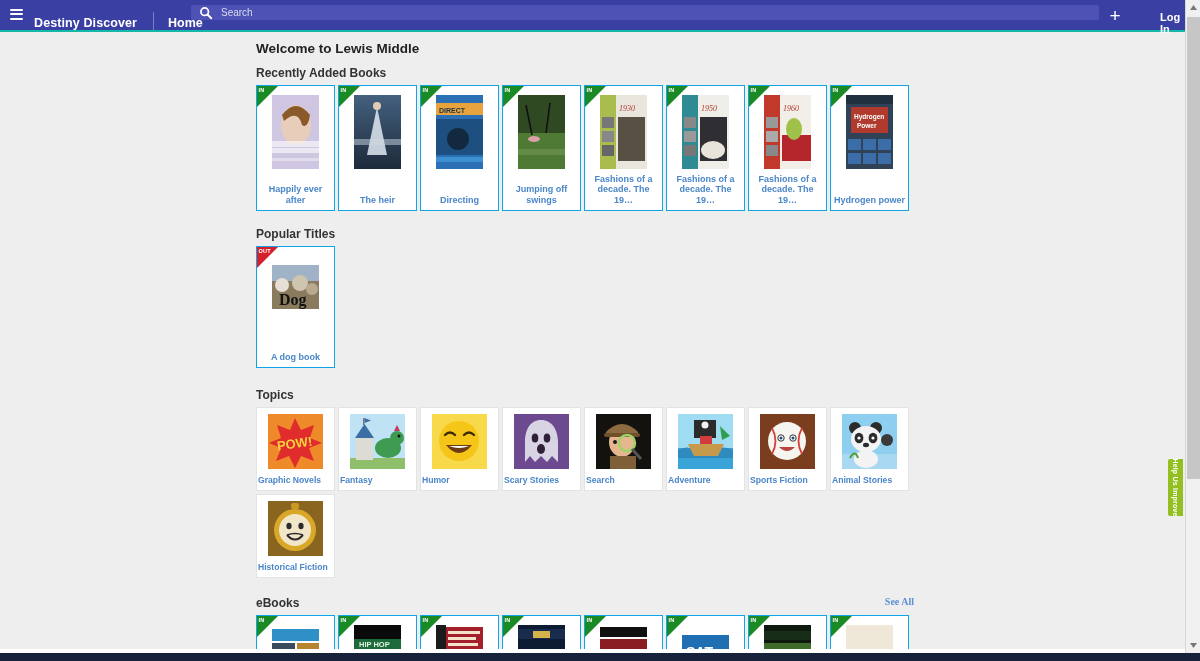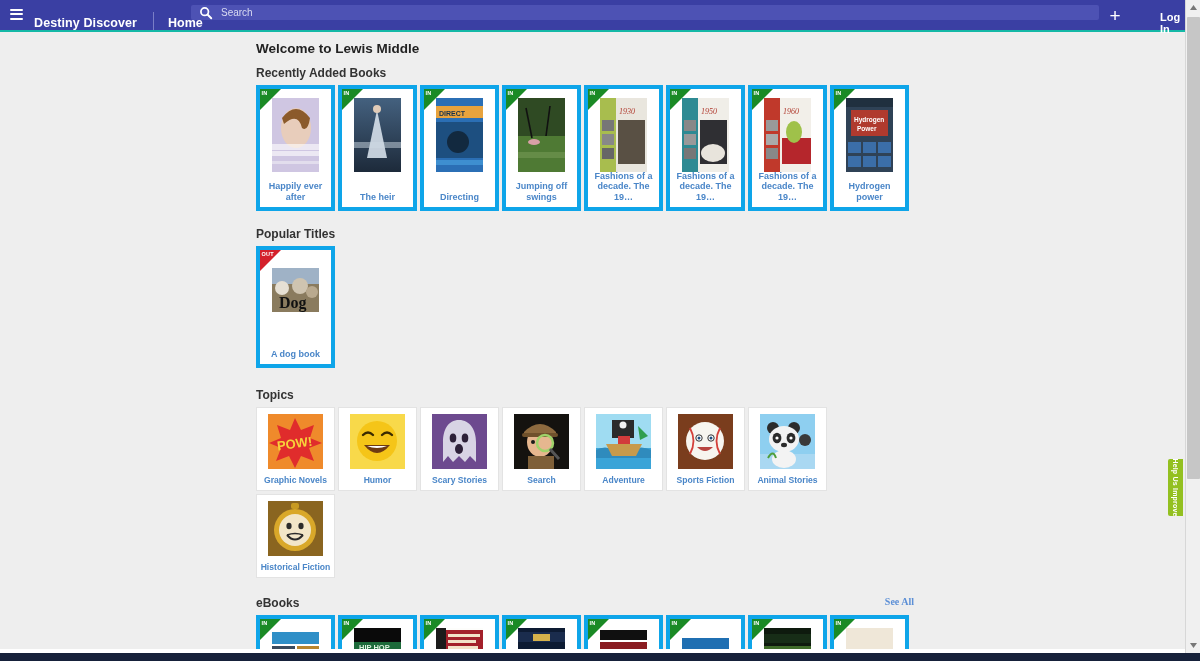--- a/index.html
+++ b/index.html
@@ -48,21 +48,21 @@
   .welcome{ font-size:13.5px; font-weight:bold; color:#222; padding-top:7px; }
   .section-title{ font-size:12px; font-weight:bold; color:#333; margin-top:10px; margin-bottom:5px;}
   .section-head{ display:flex; justify-content:space-between; 
      margin-top:18px; margin-bottom:5px;}
   .see-all{ color:#5c8fd6; font-size:10px; font-weight:bold; cursor:pointer; padding-right:2px;font-family:Liberation Serif, serif;}
 
   .row{ display:flex; gap:3px; }
 
   
   .card{
-    position:relative; width:79px; background:#fff; border:4px solid #0ea5e9;
+    position:relative; width:79px; background:#fff; border:1px solid #0ea5e9;
     overflow:hidden; cursor:pointer;
   }
   .card.book{ height:126px; }
   .card.popular{ height:122px; }
   .card.ebook{ height:120px; }
   .corner{
     position:absolute; top:0; left:0; width:0; height:0;
     border-top:21px solid #1a8a25; border-right:21px solid transparent; z-index:3;
   }
   .corner.out{ border-top-color:#d4202b; }
@@ -82,21 +82,21 @@
   }
   .card.ebook .cover{ margin-top:9px; height:80px;}
 
   
   .topic{
     position:relative; width:79px; height:84px; background:#fff;
     border:1px solid #e3e3e3; cursor:pointer;
   }
   .topic .thumb{ width:55px; height:55px; margin:6px auto 0; overflow:hidden;}
   .topic .tlabel{
-    position:absolute; bottom:5px; left:1px; right:1px; text-align:center;
+    position:absolute; bottom:5px; left:1px; right:1px; text-align:left;
     color:#4a86c8; font-size:8.6px; font-weight:600; line-height:10px;
   }
 
   
   .scrollbar{ position:absolute; top:0; right:0; width:15px; height:653px;
     background:#f0f0f0; border-left:1px solid #d7d7d7;}
   .sb-arrow{ width:15px; height:15px; display:flex; align-items:center;
     justify-content:center; cursor:pointer; }
   .sb-arrow.bottom{ position:absolute; bottom:0; left:0;}
   .sb-thumb{ position:absolute; top:17px; left:1px; width:13px; height:462px;
@@ -296,20 +296,35 @@
         <div class="topic">
           <div class="thumb"><svg viewBox="0 0 55 55">
               <rect width="55" height="55" fill="#ef8a2b"></rect>
               <polygon points="27,4 33,16 46,11 42,24 54,29 41,34 46,47 33,42 27,54 21,42 8,47 13,34 1,29 13,24 9,11 22,16" fill="#e02c2c"></polygon>
               <text x="9" y="34" font-size="13" font-weight="bold" fill="#f7d23a" font-family="sans-serif" transform="rotate(-8 27 30)">POW!</text>
             </svg></div>
           <div class="tlabel">Graphic Novels</div>
         </div>
         <div class="topic">
           <div class="thumb"><svg viewBox="0 0 55 55">
+              <rect width="55" height="55" fill="#bfe2f5"></rect>
+              <rect y="44" width="55" height="11" fill="#8fbf6a"></rect>
+              <rect x="6" y="24" width="17" height="22" fill="#dcdcd4"></rect>
+              <polygon points="5,24 14.5,10 24,24" fill="#3a6ea5"></polygon>
+              <rect x="13" y="4" width="1.5" height="7" fill="#777"></rect>
+              <polygon points="14.5,4 21,6.5 14.5,9" fill="#3a6ea5"></polygon>
+              <ellipse cx="38" cy="34" rx="13" ry="10" fill="#3f9a52"></ellipse>
+              <circle cx="47" cy="24" r="7" fill="#3f9a52"></circle>
+              <circle cx="49" cy="22" r="1.5" fill="#111"></circle>
+              <polygon points="44,17 47,11 50,17" fill="#c23b5a"></polygon>
+            </svg></div>
+          <div class="tlabel">Fantasy</div>
+        </div>
+        <div class="topic">
+          <div class="thumb"><svg viewBox="0 0 55 55">
               <rect width="55" height="55" fill="#f8d94a"></rect>
               <circle cx="27" cy="27" r="20" fill="#f5c518"></circle>
               <path d="M13 21 Q18 16 23 21" stroke="#3a2b00" stroke-width="2.4" fill="none" stroke-linecap="round"></path>
               <path d="M32 21 Q37 16 42 21" stroke="#3a2b00" stroke-width="2.4" fill="none" stroke-linecap="round"></path>
               <path d="M14 31 Q27 47 40 31 Z" fill="#6e3b12"></path>
               <path d="M17 32 Q27 36 37 32 Z" fill="#fff"></path>
             </svg></div>
           <div class="tlabel">Humor</div>
         </div>
         <div class="topic">

